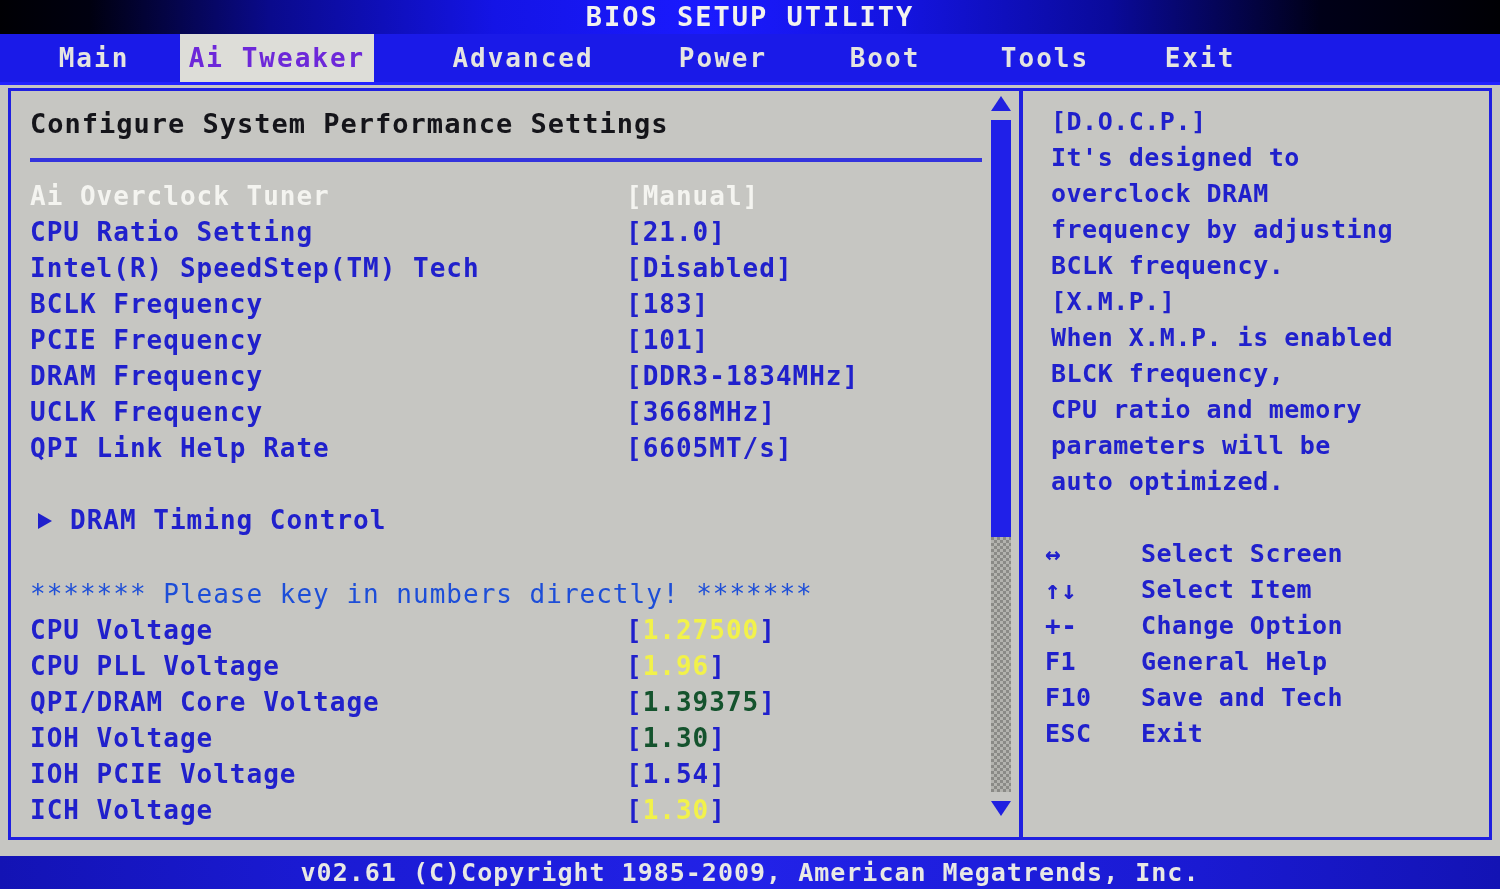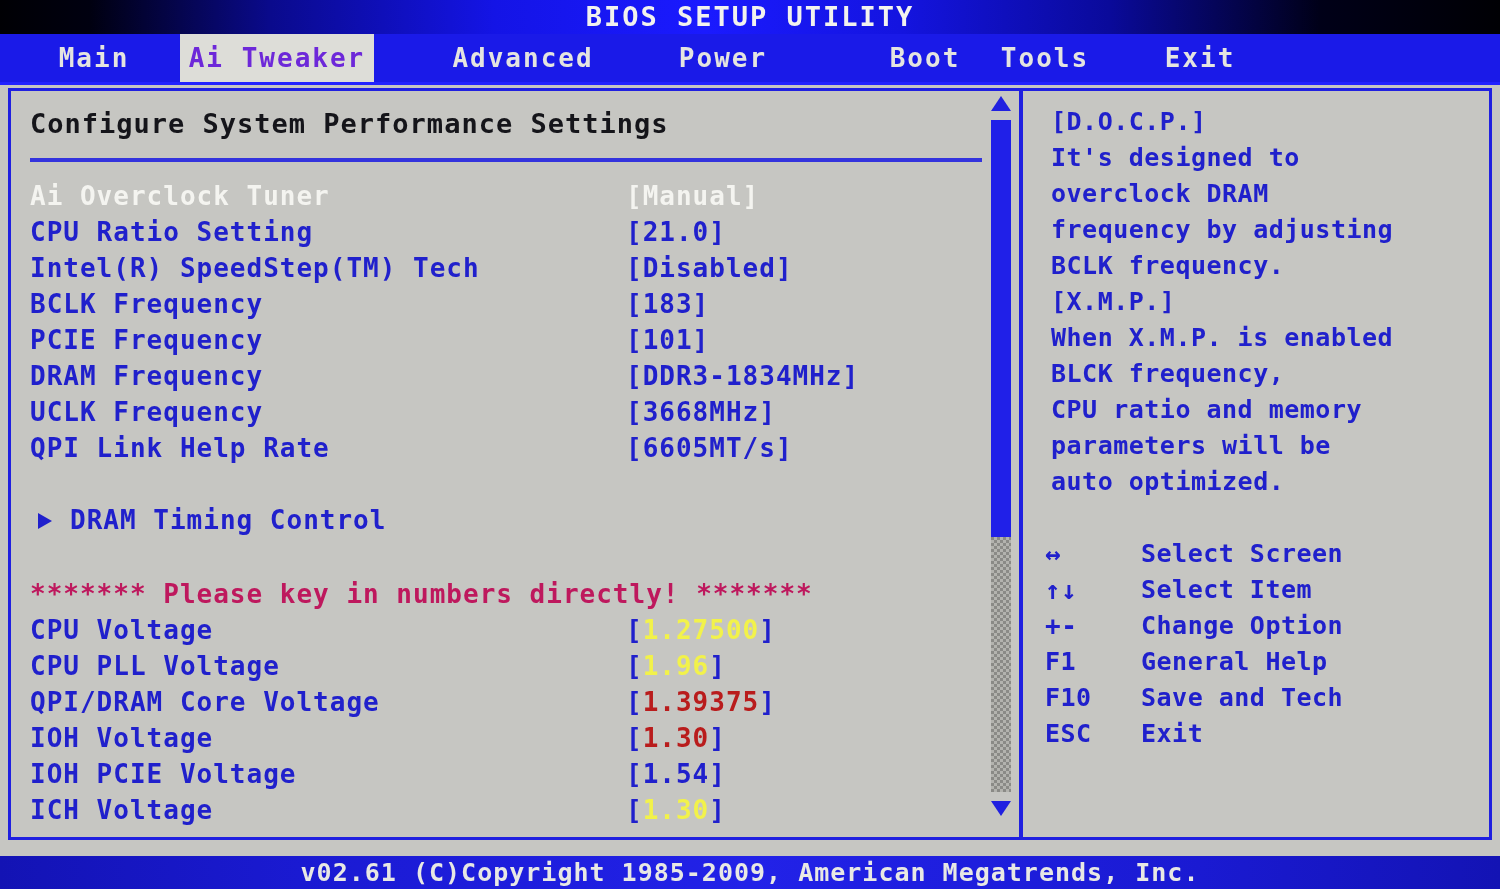--- a/index.html
+++ b/index.html
@@ -128,21 +128,21 @@
     font-weight: bold;
     letter-spacing: 1px;
     color: #2020cc;
   }
   .row.selected .label,
   .row.selected .value {
     color: #f4f4f0;
   }
   .value .num { color: inherit; }
   .value.v-yellow .num  { color: #f2f24a; }
-  .value.v-magenta .num { color: #b91c1c; }
+  .value.v-magenta .num { color: #14532d; }
   .value.v-blue .num    { color: #2020cc; }
 
   
   #submenu-row {
     position: absolute;
     left: 0;
     width: 1011px;
     height: 36px;
     line-height: 36px;
     white-space: nowrap;
@@ -161,23 +161,23 @@
     font-size: 26px;
     font-weight: bold;
     letter-spacing: 1px;
     color: #2020cc;
   }
 
   #notice-row {
     position: absolute;
     left: 22px;
     font-size: 26px;
-    font-weight: bold;
-    letter-spacing: 1px;
-    color: #be185d;
+    font-weight: normal;
+    letter-spacing: 1px;
+    color: #1d4ed8;
     white-space: nowrap;
     height: 36px;
     line-height: 36px;
   }
 
   
   #scrollbar {
     position: absolute;
     left: 988px; top: 96px;
     width: 26px; height: 720px;
@@ -288,21 +288,21 @@
 
   <div id="titlebar">
     <div id="titlebar-text">BIOS SETUP UTILITY</div>
   </div>
 
   <div id="tabbar">
       <div class="tab" style="left: 8px; width: 172px;"><span>Main</span></div>
       <div class="tab active" style="left: 180px; width: 194px;"><span>Ai Tweaker</span></div>
       <div class="tab" style="left: 430px; width: 186px;"><span>Advanced</span></div>
       <div class="tab" style="left: 650px; width: 146px;"><span>Power</span></div>
-      <div class="tab" style="left: 870px; width: 110px;"><span>Boot</span></div>
+      <div class="tab" style="left: 830px; width: 110px;"><span>Boot</span></div>
       <div class="tab" style="left: 980px; width: 130px;"><span>Tools</span></div>
       <div class="tab" style="left: 1145px; width: 110px;"><span>Exit</span></div>
     </div>
 
   <div id="content"></div>
   <div id="vdivider"></div>
 
   <div id="leftpanel">
     <div id="panel-heading">Configure System Performance Settings</div>
     <div id="heading-rule"></div>

